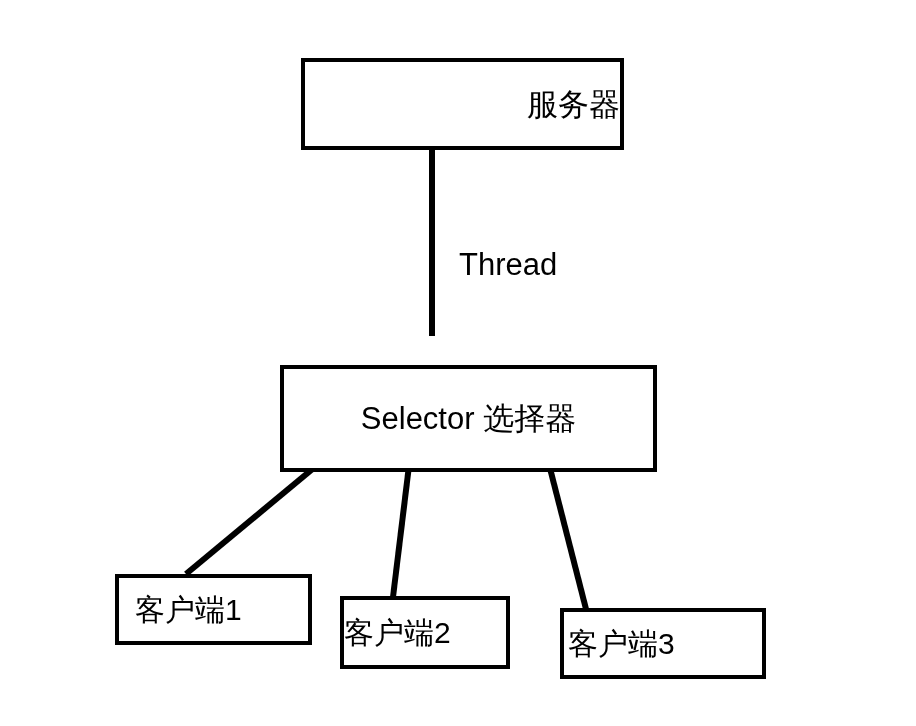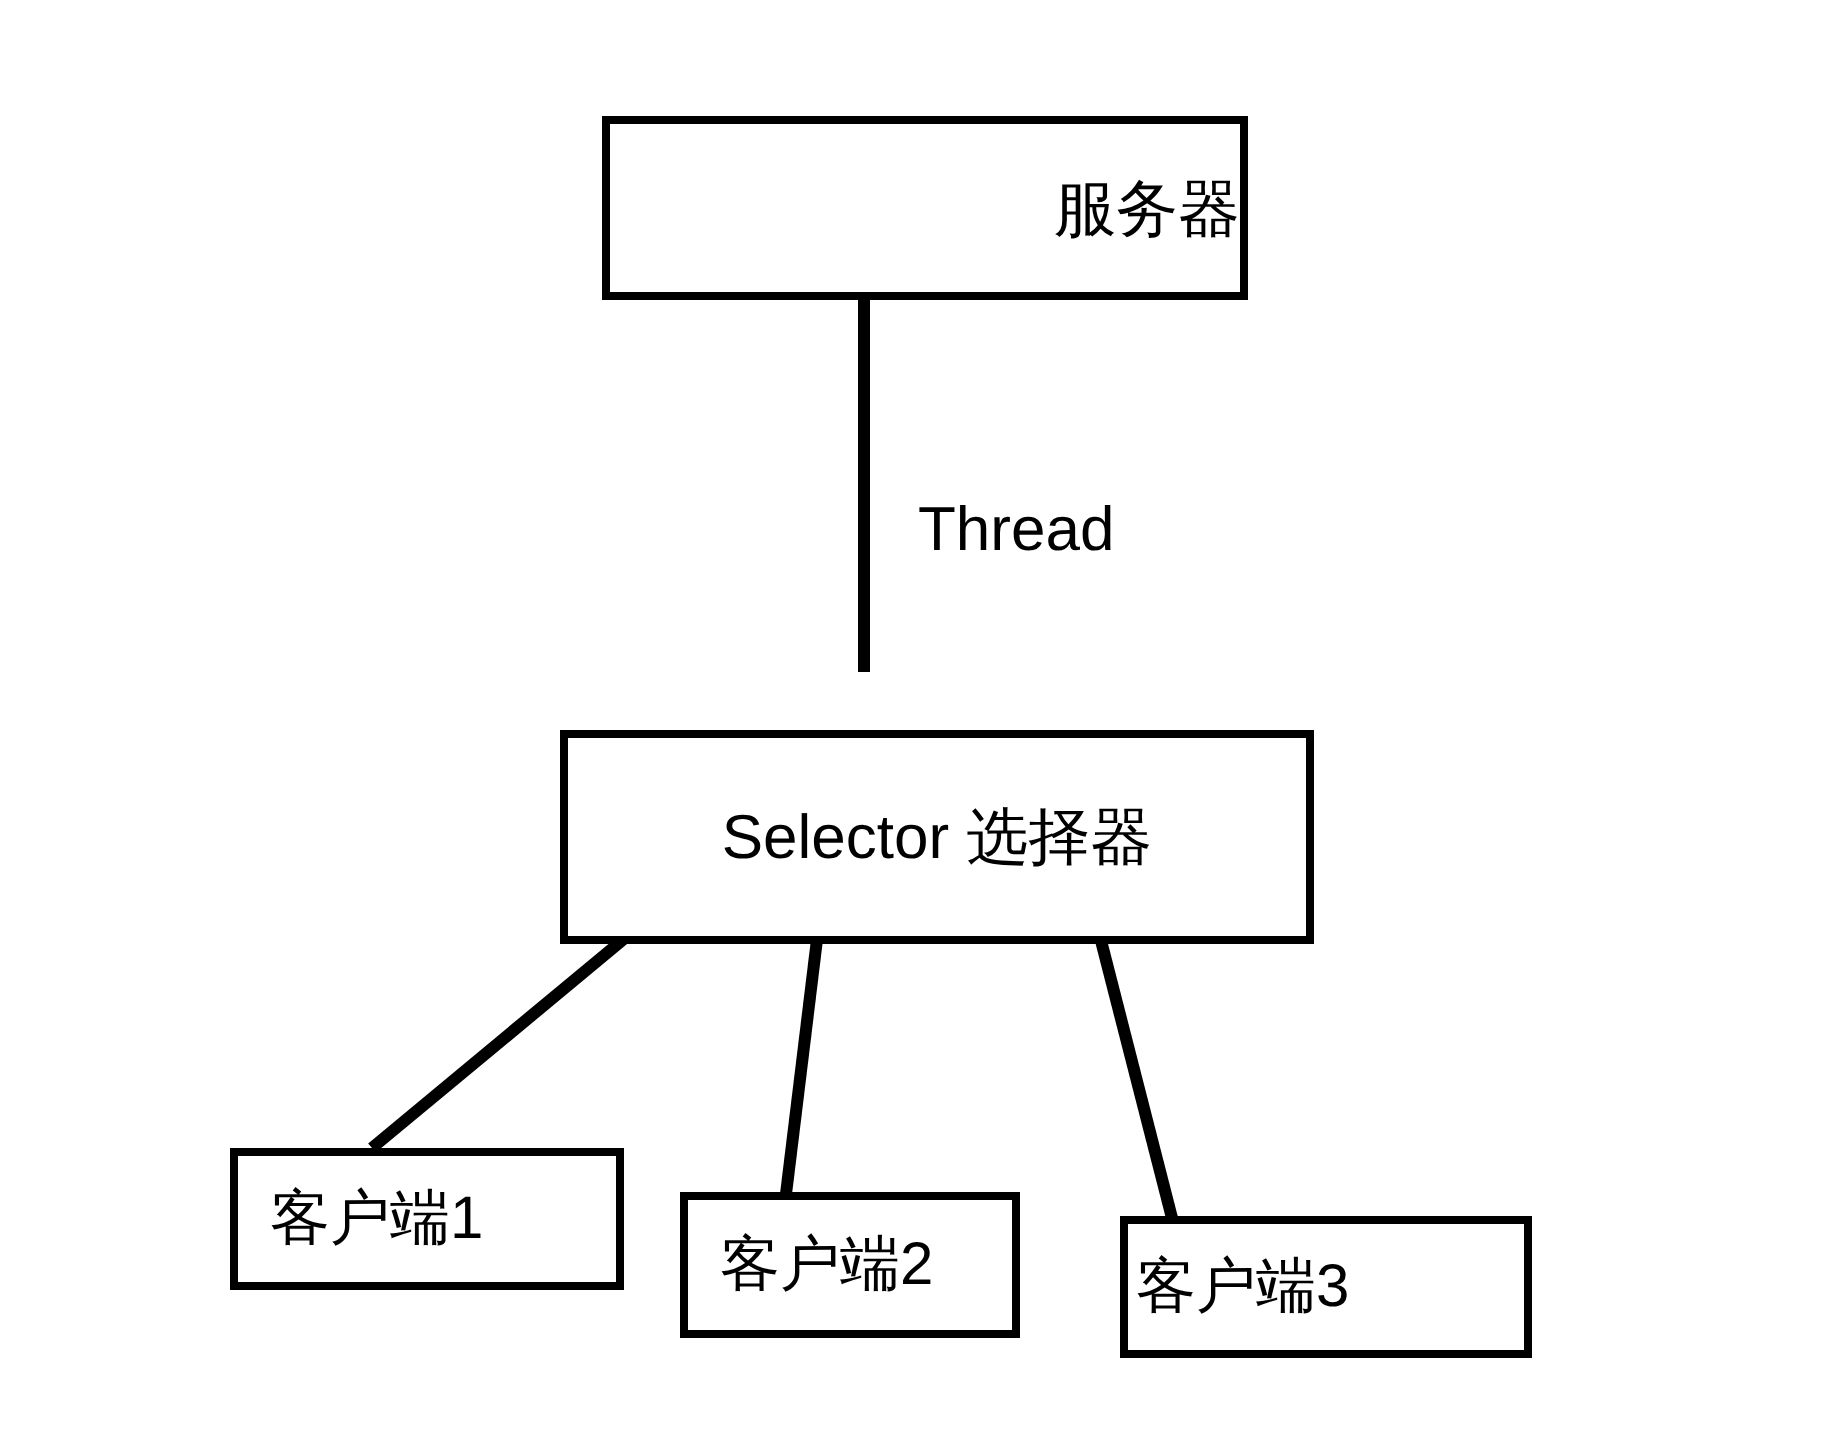--- a/index.html
+++ b/index.html
@@ -73,21 +73,20 @@
     height: 71px;
     justify-content: flex-start;
     padding-left: 16px;
   }
   #node-client2 {
     left: 340px;
     top: 596px;
     width: 170px;
     height: 73px;
     justify-content: flex-start;
-    padding-left: 16px;
   }
   #node-client3 {
     left: 560px;
     top: 608px;
     width: 206px;
     height: 71px;
     justify-content: flex-start;
     padding-left: 4px;
   }
   #node-client1 .node-label,

